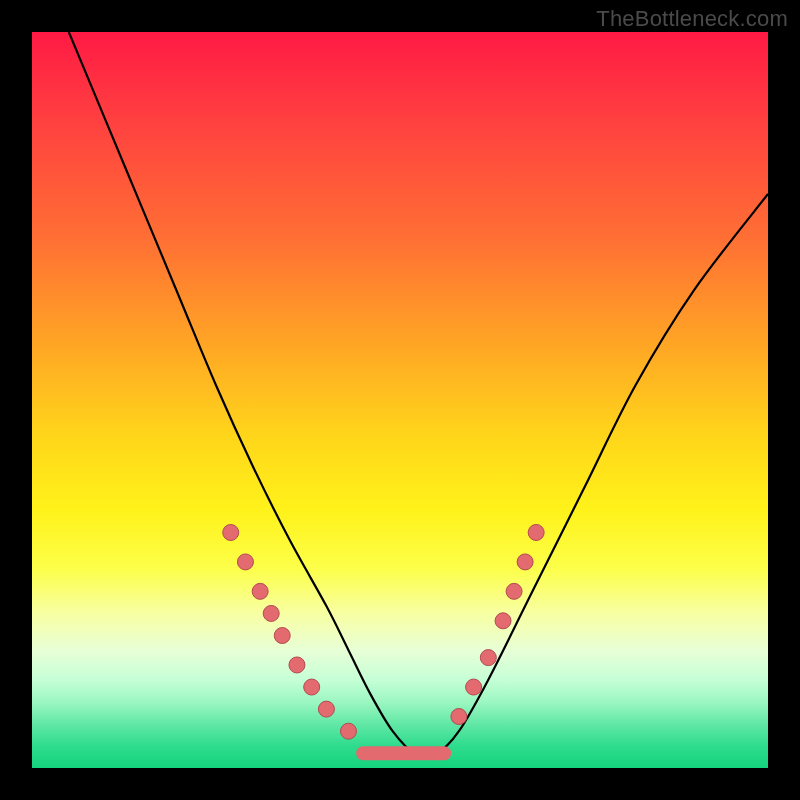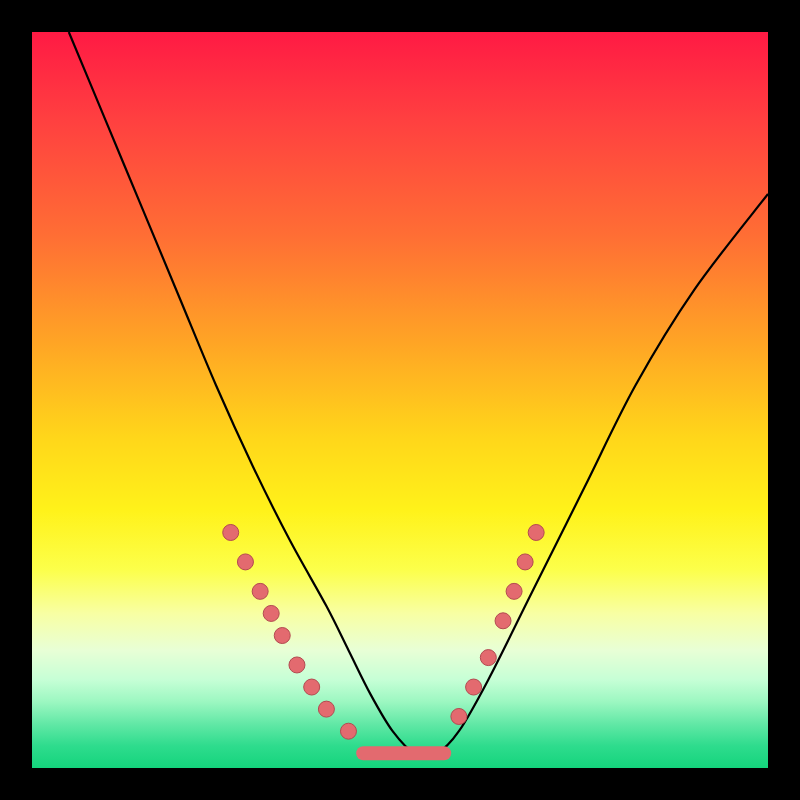--- a/index.html
+++ b/index.html
@@ -71,20 +71,21 @@
     fill: none;
     stroke: #e36a6f;
     stroke-width: 14;
     stroke-linecap: round;
   }
 </style>
 </head>
 <body>
 
 <div class="frame">
+  <div class="watermark">TheBottleneck.com</div>
   <div class="plot">
     <svg class="curve" viewBox="0 0 736 736">
       <path d="M 36.800000000000004,0 C 42.93333333333334,14.720000000000008 61.33333333333334,58.88000000000005 73.60000000000001,88.32000000000005 C 85.86666666666667,117.76000000000005 98.13333333333333,147.2 110.39999999999999,176.64 C 122.66666666666666,206.07999999999998 134.93333333333334,235.51999999999998 147.20000000000002,264.96 C 159.4666666666667,294.4 171.73333333333335,325.0666666666666 184,353.28 C 196.26666666666665,381.49333333333334 208.53333333333333,408.48 220.79999999999998,434.24 C 233.06666666666663,460 245.3333333333333,484.53333333333336 257.59999999999997,507.84000000000003 C 269.8666666666666,531.1466666666668 284.5866666666667,555.6800000000001 294.40000000000003,574.08 C 304.21333333333337,592.48 309.12,603.52 316.48,618.24 C 323.84000000000003,632.96 331.2,648.9066666666666 338.56,662.4 C 345.92,675.8933333333333 353.28,689.3866666666668 360.64,699.2 C 368,709.0133333333333 375.36,717.6 382.72,721.28 C 390.08000000000004,724.9599999999999 397.44,724.9599999999999 404.8,721.28 C 412.16,717.6 418.29333333333335,711.4666666666667 426.88,699.2 C 435.46666666666664,686.9333333333334 444.05333333333334,670.9866666666667 456.32,647.6800000000001 C 468.58666666666664,624.3733333333334 484.53333333333336,591.2533333333333 500.48,559.36 C 516.4266666666667,527.4666666666667 534.8266666666667,490.6666666666667 552,456.32 C 569.1733333333333,421.9733333333333 585.12,386.4 603.52,353.28 C 621.92,320.15999999999997 640.3199999999999,289.4933333333333 662.4,257.59999999999997 C 684.48,225.70666666666662 723.7333333333333,177.86666666666662 736,161.91999999999996"></path>
       <line class="valley" x1="331.2" y1="721.28" x2="412.16" y2="721.28"></line>
       <g>
           <circle cx="198.72000000000003" cy="500.48" r="8" class="dot"></circle>
           <circle cx="213.44" cy="529.92" r="8" class="dot"></circle>
           <circle cx="228.16" cy="559.36" r="8" class="dot"></circle>
           <circle cx="239.20000000000002" cy="581.44" r="8" class="dot"></circle>
           <circle cx="250.24" cy="603.52" r="8" class="dot"></circle>

